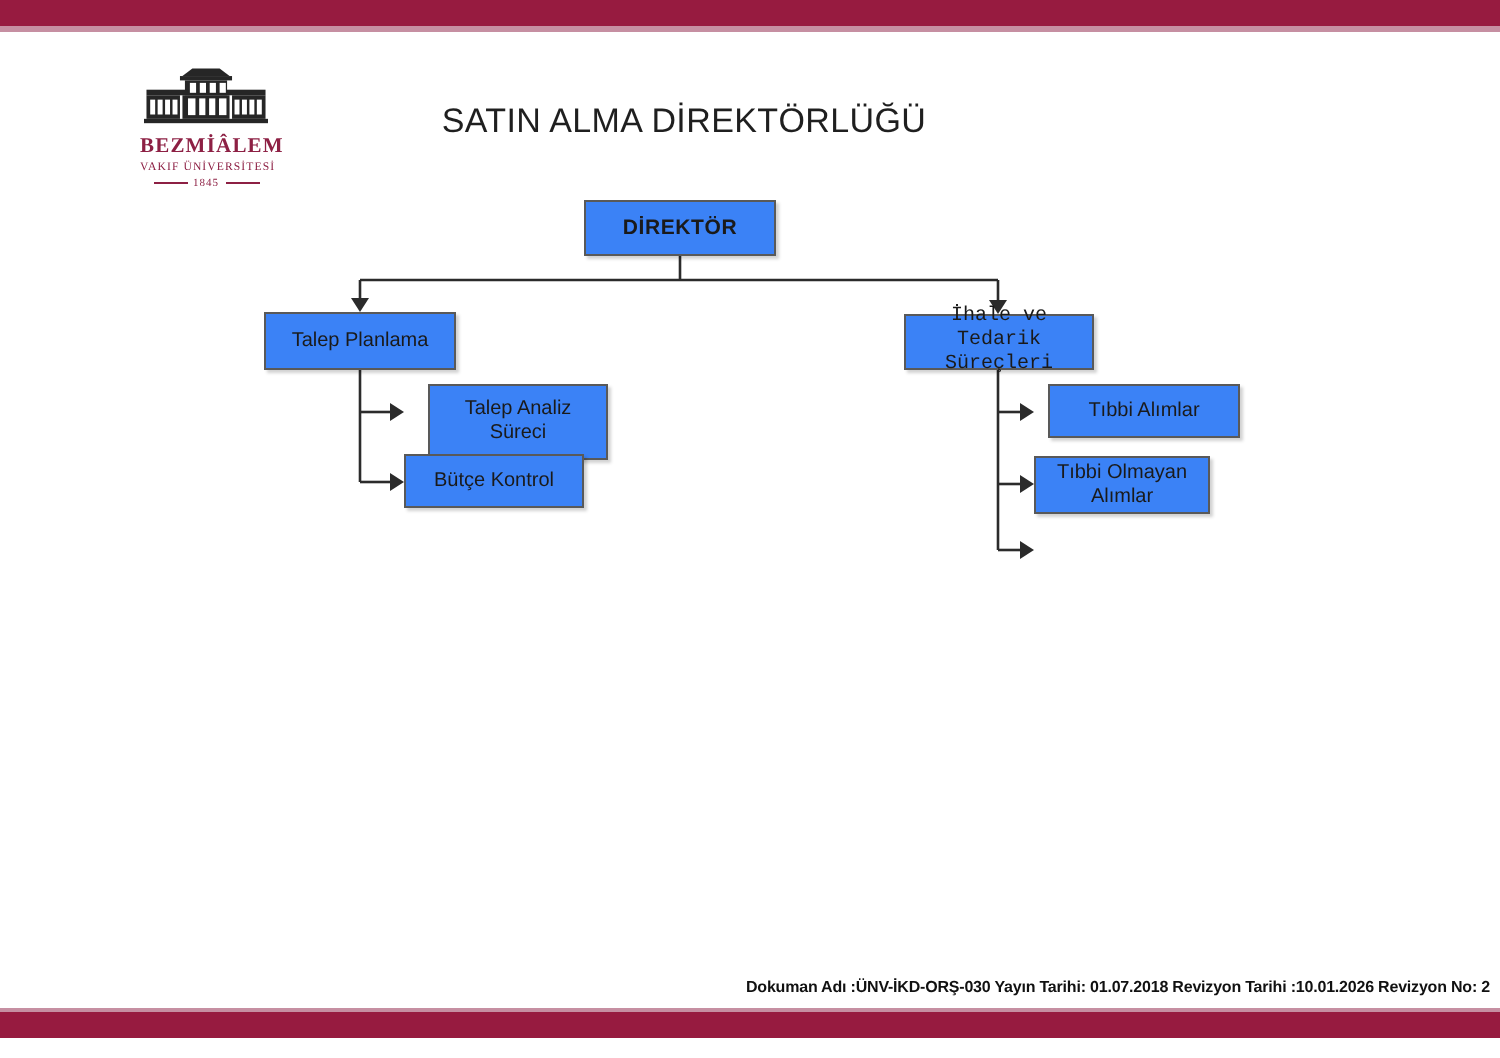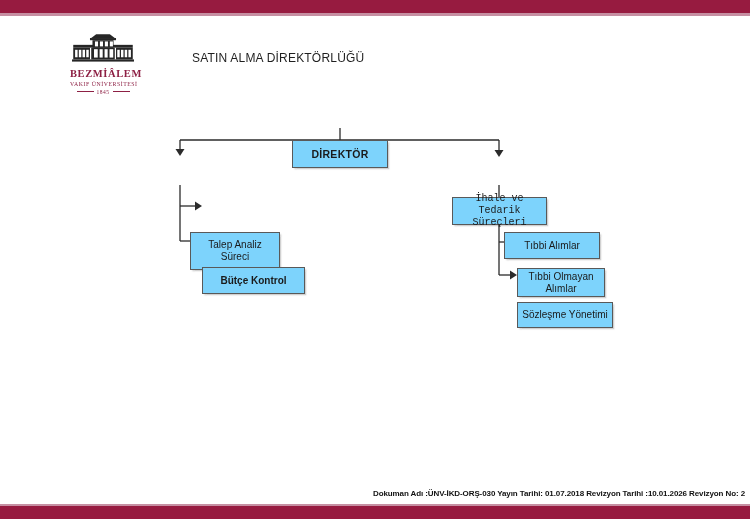--- a/index.html
+++ b/index.html
@@ -14,27 +14,27 @@
   .bar-bottom-accent { position:absolute; left:0; top:503.5px; width:750px; height:2px; background:#C68FA2; }
 
   .logo { position:absolute; left:70px; top:33px; width:66px; text-align:center; color:#8D2044; }
   .logo svg { display:block; margin:0 auto; }
   .logo-name { font-family:"Liberation Serif", serif; font-weight:bold; font-size:10.5px; letter-spacing:0.6px; margin-top:2px; white-space:nowrap; }
   .logo-sub { font-family:"Liberation Serif", serif; font-size:5.8px; letter-spacing:0.55px; margin-top:1.5px; white-space:nowrap; }
   .logo-year-row { display:flex; align-items:center; justify-content:center; gap:3px; margin-top:2px; }
   .logo-year-row .rule { height:1px; width:17px; background:#8D2044; }
   .logo-year { font-family:"Liberation Serif", serif; font-size:5.5px; letter-spacing:0.5px; }
 
-  .doc-title { position:absolute; left:192px; top:51px; width:300px; 
-               font-size:12px; color:#1f1f1f; letter-spacing:0.2px; }
+  .doc-title { position:absolute; left:192px; top:51px; width:300px; text-align:center;
+               font-size:17px; color:#1f1f1f; letter-spacing:0.2px; }
 
-  .obox { position:absolute; background:#7dd3fc; border:1.4px solid #595959;
+  .obox { position:absolute; background:#3b82f6; border:1.4px solid #595959;
           box-shadow:1.5px 1.5px 1.5px rgba(0,0,0,0.18);
           display:flex; align-items:center; justify-content:center; text-align:center;
-          font-size:10px; color:#1a1a1a; line-height:1.18; padding:6px 2px;margin-top:40px; }
+          font-size:10px; color:#1a1a1a; line-height:1.18; padding:6px 2px; }
   .obox.root { font-weight:bold; font-size:10.5px; letter-spacing:0.3px; }
 
   .connectors { position:absolute; left:0; top:0; }
 
   .footer-line { position:absolute; right:5px; top:489px; font-size:8px; font-weight:bold;
                  color:#111; letter-spacing:-0.1px; white-space:nowrap; }
 </style>
 </head>
 <body>
 
@@ -109,28 +109,28 @@
       <polygon points="195,201.5 195,210.5 202,206"></polygon>
       <polygon points="195,236.5 195,245.5 202,241"></polygon>
       <polygon points="510,201.5 510,210.5 517,206"></polygon>
       <polygon points="510,237.5 510,246.5 517,242"></polygon>
       <polygon points="510,270.5 510,279.5 517,275"></polygon>
     </g>
   </svg>
 
   <div class="obox root" style="left:292px; top:100px; width:96px; height:28px;">DİREKTÖR</div>
 
+  <div class="obox" style="left:132px; top:156px; width:96px; height:29px;">Talep Planlama</div>
 
-  <div class="obox" style="left:190px; top:192px; width:90px; height:38px;">Talep Analiz Süreci</div>
+  <div class="obox" style="left:214px; top:192px; width:90px; height:38px;">Talep Analiz Süreci</div>
 
-  <div class="obox" style="left:202px; top:227px; width:103px; height:27px;font-weight:bold;">Bütçe Kontrol</div>
+  <div class="obox" style="left:202px; top:227px; width:90px; height:27px;">Bütçe Kontrol</div>
 
   <div class="obox" style="left:452px; top:157px; width:95px; height:28px;font-family:Liberation Mono, monospace;">İhale ve Tedarik Süreçleri</div>
 
-  <div class="obox" style="left:504px; top:192px; width:96px; height:27px;">Tıbbi Alımlar</div>
+  <div class="obox" style="left:524px; top:192px; width:96px; height:27px;">Tıbbi Alımlar</div>
 
   <div class="obox" style="left:517px; top:228px; width:88px; height:29px;">Tıbbi Olmayan Alımlar</div>
 
-  <div class="obox" style="left:517px; top:262px; width:96px; height:26px;">Sözleşme Yönetimi</div>
 
   <div class="footer-line">Dokuman Adı :ÜNV-İKD-ORŞ-030 Yayın Tarihi: 01.07.2018 Revizyon Tarihi :10.01.2026 Revizyon No: 2</div>
 
 </div>
 
 </body></html>

